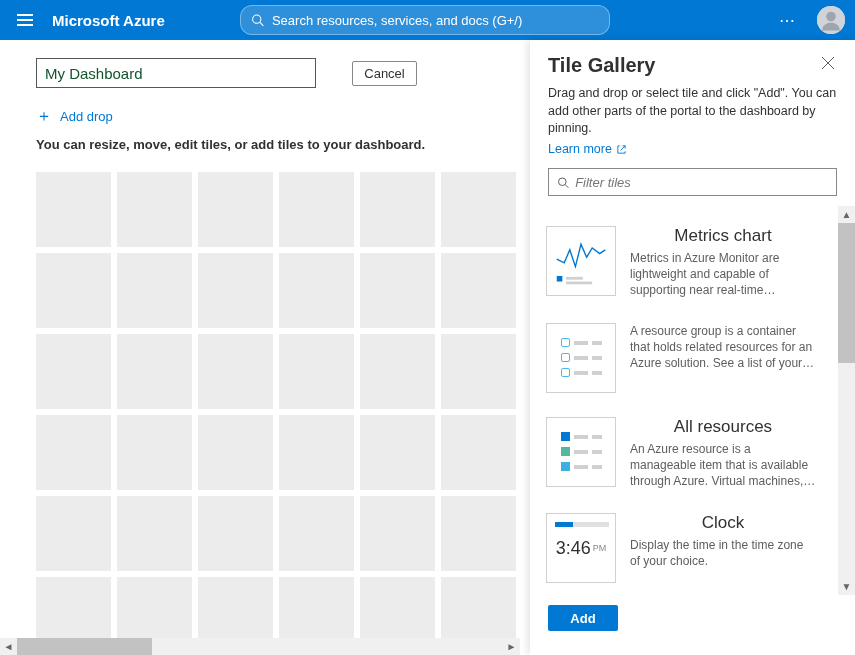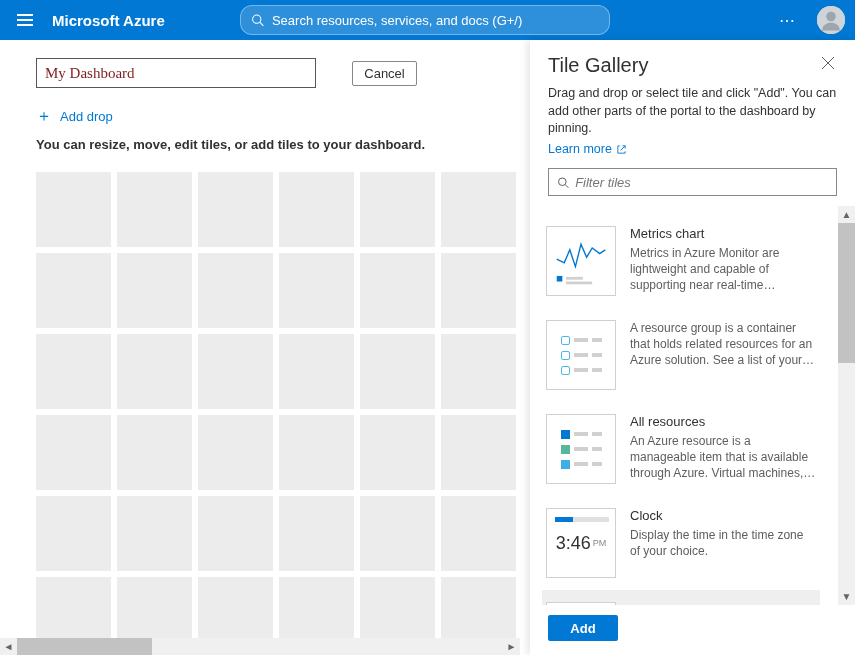--- a/index.html
+++ b/index.html
@@ -111,22 +111,21 @@
       display: flex;
       align-items: center;
       gap: 20px;
     }
     .dash-title-input {
       width: 280px;
       height: 30px;
       border: 1px solid #565656;
       padding: 0 8px;
       font-size: 15px;
-      color: #7f1d1d;
-      font-family: Liberation Serif, serif;
+      color: #14532d;
     }
     .cancel-btn {
       margin-left: 16px;
       width: 65px;
       height: 25px;
       border: 1px solid #8a8886;
       background: #fff;
       border-radius: 2px;
       font-size: 13px;
       cursor: pointer;
@@ -208,21 +207,21 @@
       flex-direction: column;
     }
     .panel-header {
       padding: 14px 18px 8px 18px;
       display: flex;
       align-items: flex-start;
       justify-content: space-between;
     }
     .panel-title {
       font-size: 20px;
-      font-weight: 400;
+      font-weight: 700;
       color: #323130;
     }
     .panel-close {
       font-size: 14px;
       color: #605e5c;
       cursor: pointer;
       padding: 2px;
     }
     .panel-desc {
       padding: 0 18px;
@@ -316,35 +315,36 @@
       display: flex;
       align-items: center;
       justify-content: center;
       position: relative;
     }
     .tile-info {
       flex: 1;
       min-width: 0;
     }
     .tile-title {
-      font-size: 13px;
+      font-size: 17px;
       color: #323130;
       margin-bottom: 4px;
+      text-align: center;
     }
     .tile-desc {
       font-size: 12px;
       color: #605e5c;
       line-height: 1.35;
       display: -webkit-box;
       -webkit-line-clamp: 3;
       -webkit-box-orient: vertical;
       overflow: hidden;
     }
     .panel-footer {
-      padding: 10px 18px 14px 18px;
+      padding: 10px 18px 24px 18px;
     }
     .add-btn {
       width: 70px;
       height: 26px;
       background: #0078d4;
       color: #fff;
       border: none;
       border-radius: 2px;
       font-size: 13px;
       font-weight: 600;

